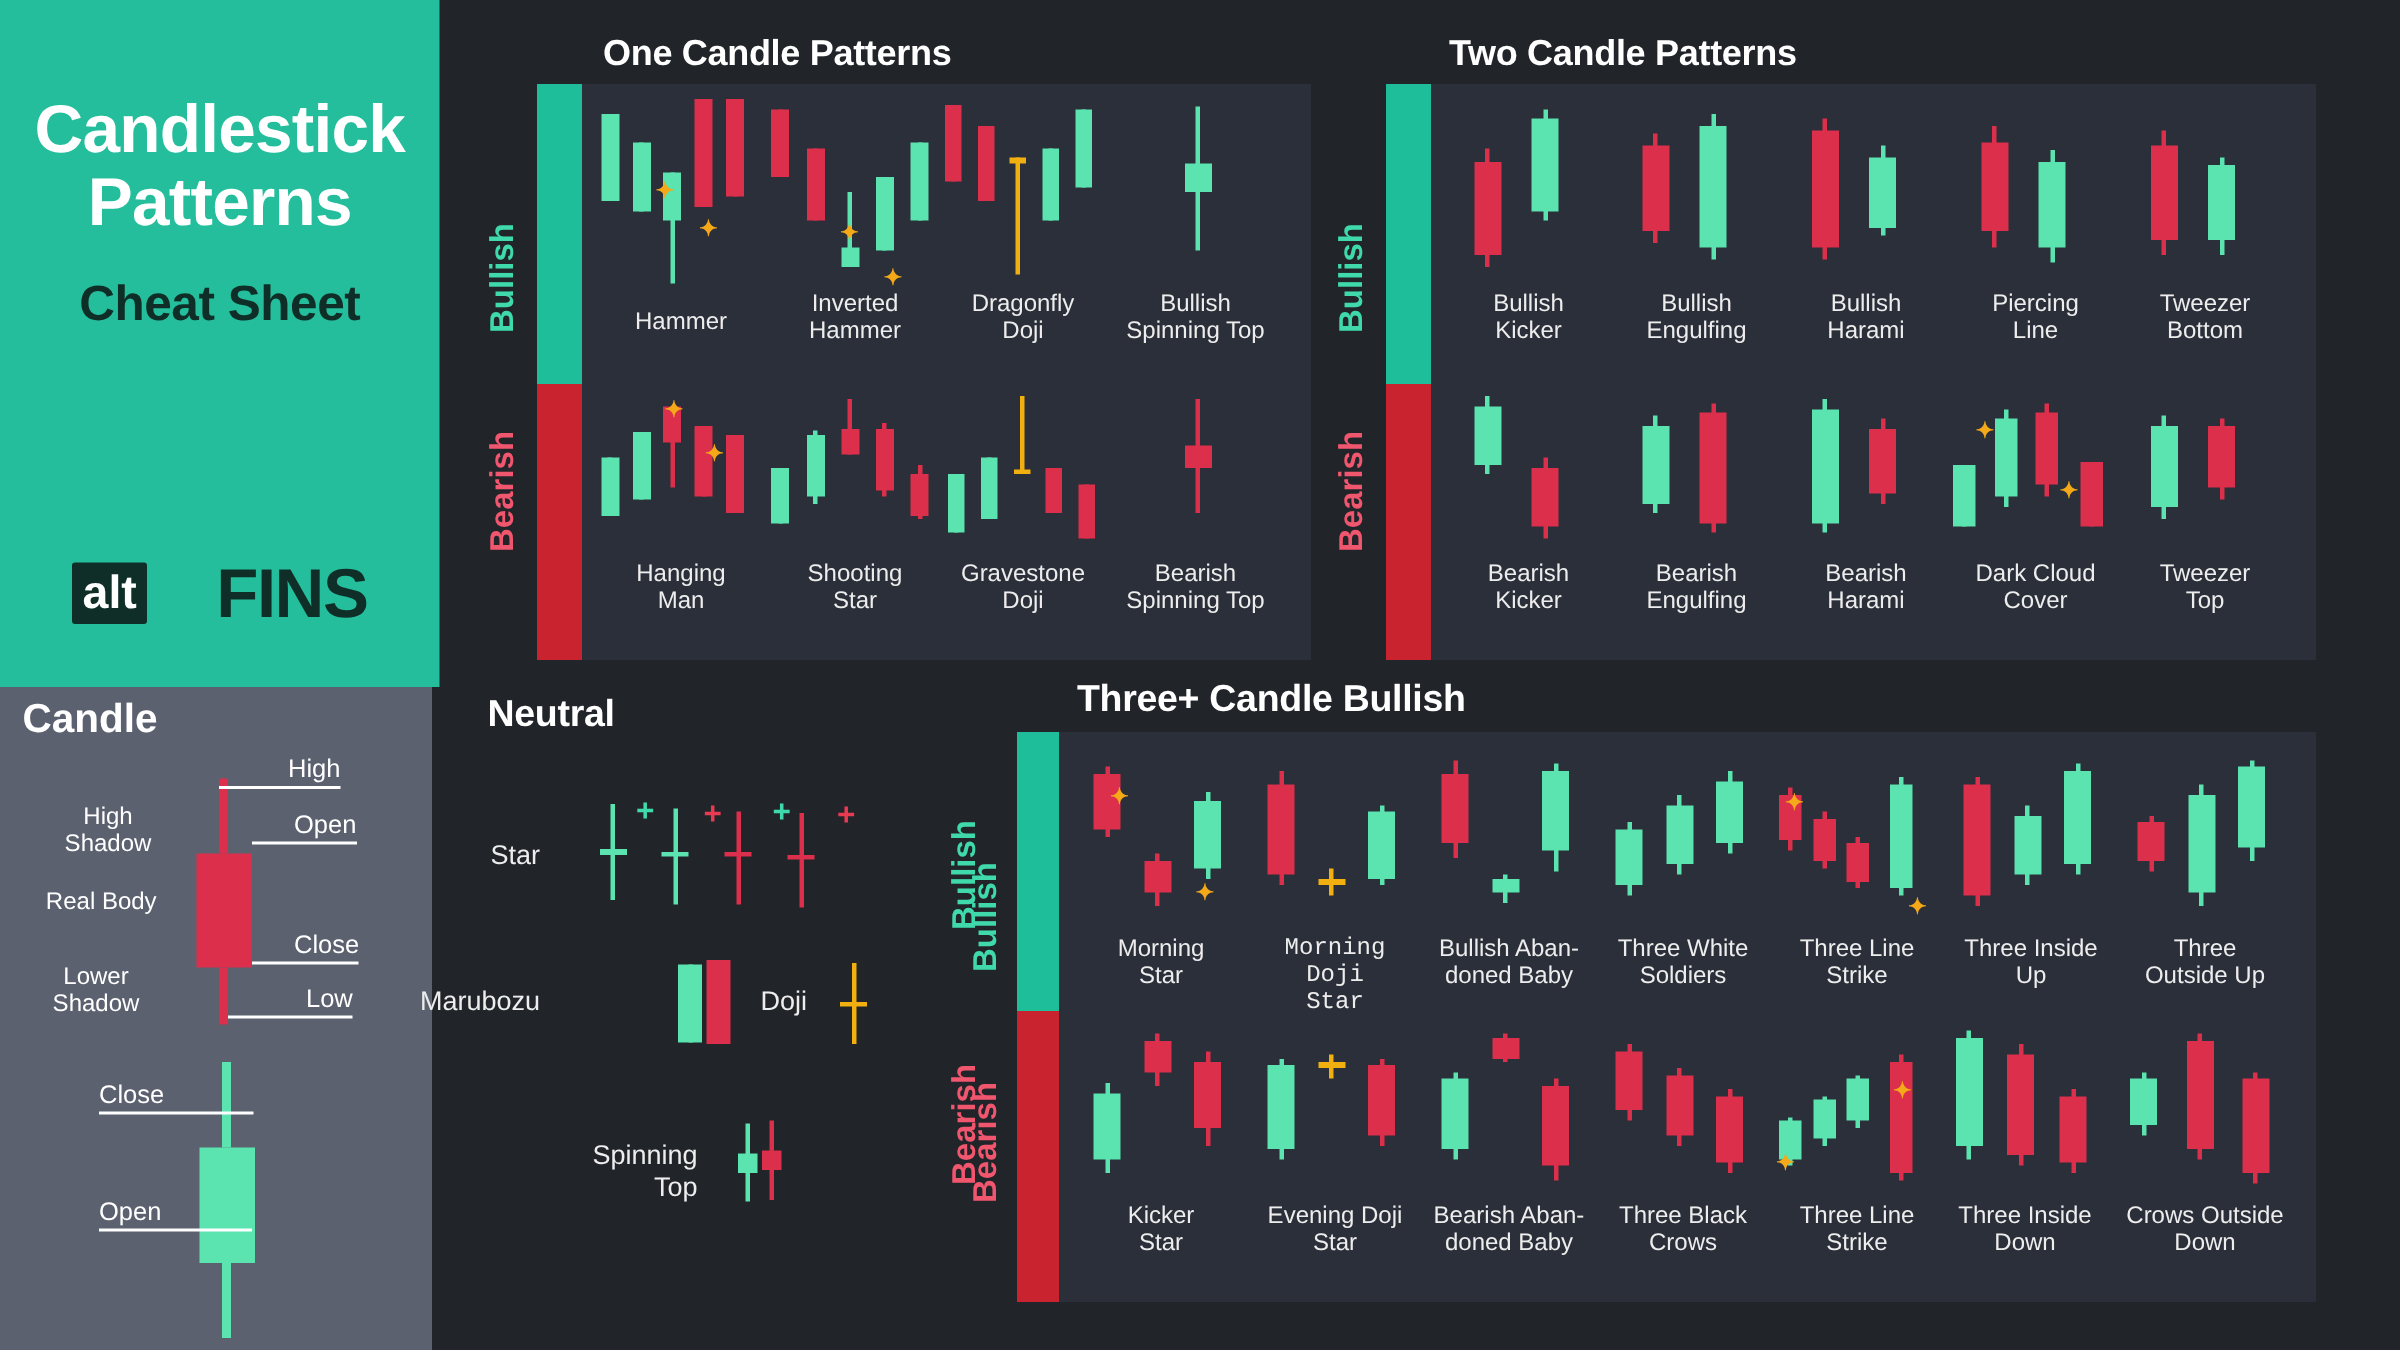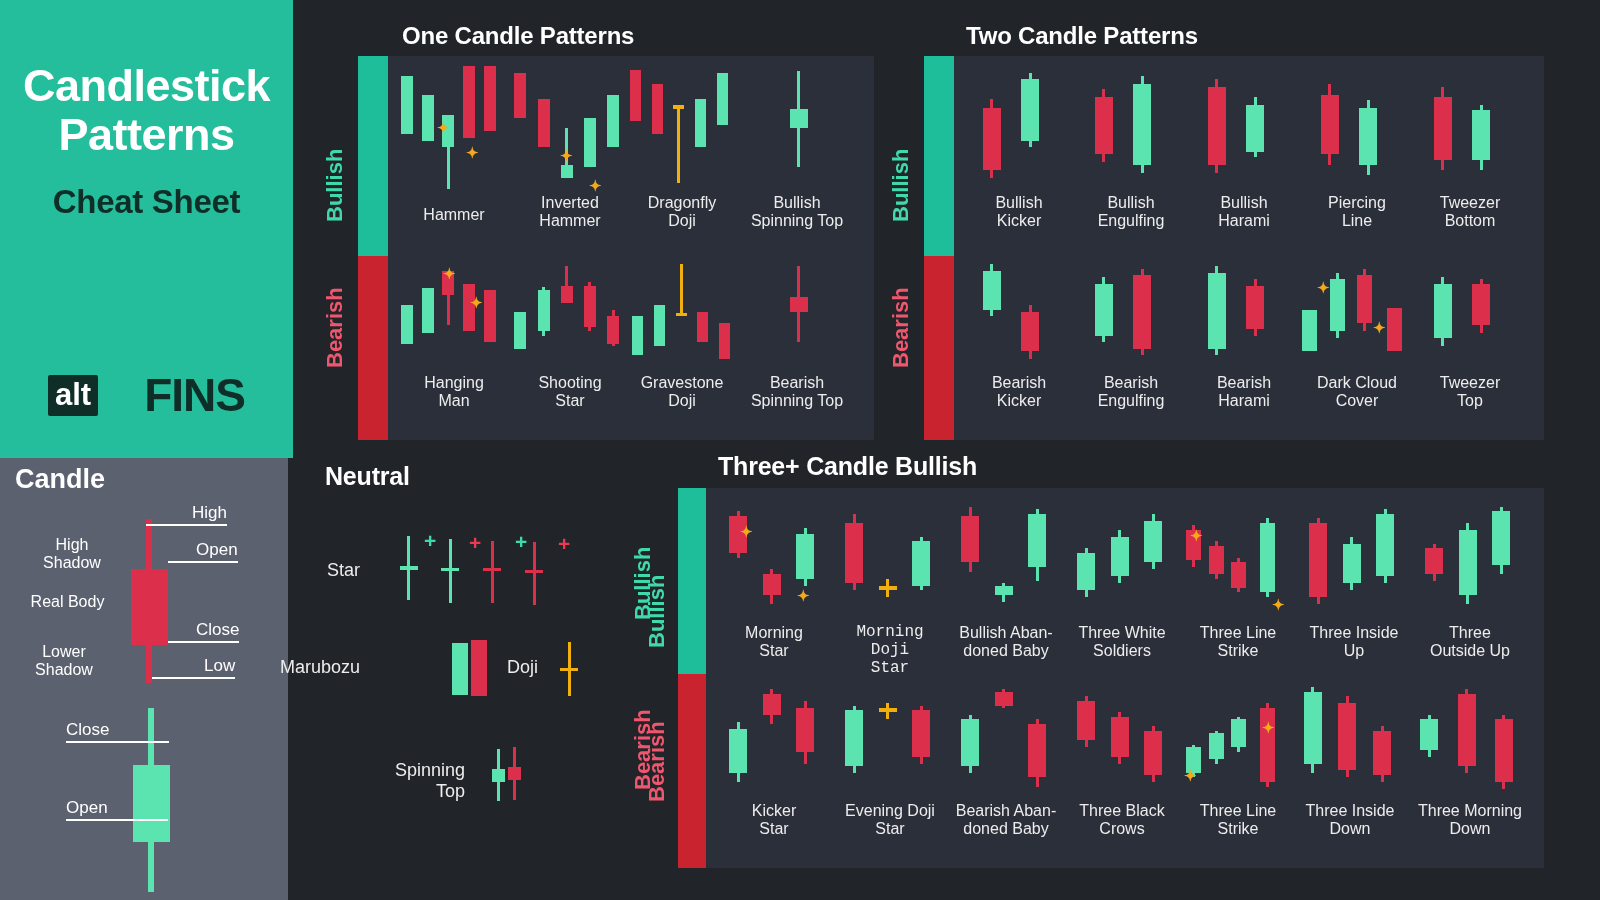--- a/index.html
+++ b/index.html
@@ -844,21 +844,21 @@
         </div>
         <div class="candle down" style="left: 49.6px; top: 0px; width: 18px; height: 116px;">
           <div class="wick" style="top: 9.28px; height: 83.52px;"></div>
           <div class="body" style="top: 13.92px; height: 71.92px;"></div>
         </div>
         <div class="candle down" style="left: 86.8px; top: 0px; width: 18px; height: 116px;">
           <div class="wick" style="top: 34.8px; height: 74.24px;"></div>
           <div class="body" style="top: 39.44px; height: 62.64px;"></div>
         </div>
       </div>
-    <div class="cell-label" style="top:122px;">Three Morning
+    <div class="cell-label" style="top:122px;">Crows Outside
 Down</div>
   </div>
 
   <div class="sparkle" style="left:437px; top:120px;">✦</div>
   <div class="sparkle" style="left:466px; top:145px;">✦</div>
   <div class="sparkle" style="left:560px; top:148px;">✦</div>
   <div class="sparkle" style="left:589px; top:178px;">✦</div>
   <div class="sparkle" style="left:443px; top:266px;">✦</div>
   <div class="sparkle" style="left:470px; top:295px;">✦</div>
   <div class="sparkle" style="left:1317px; top:280px;">✦</div>

